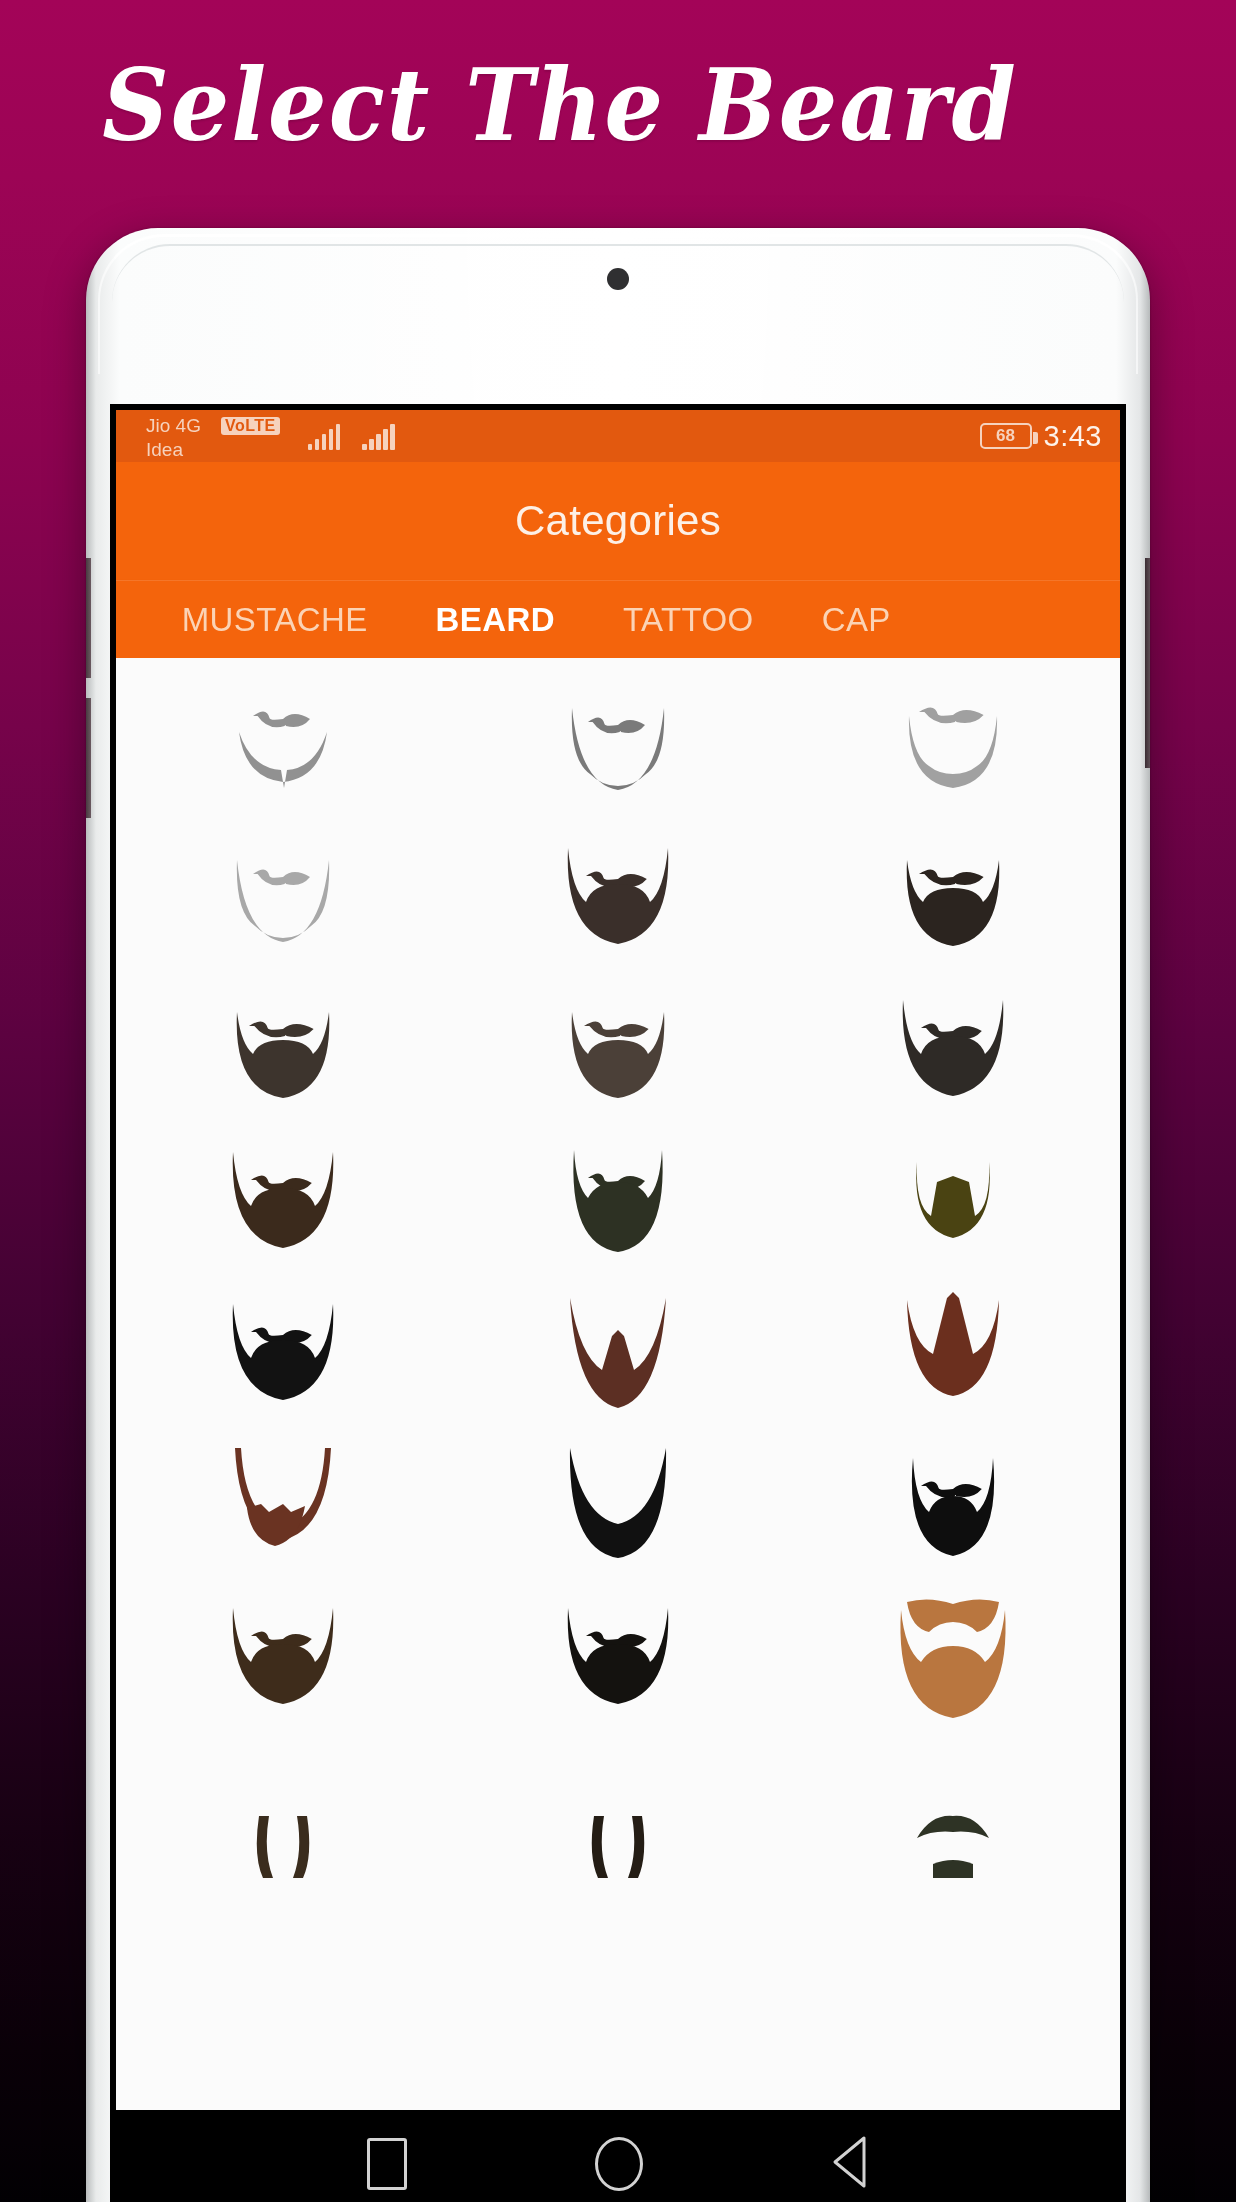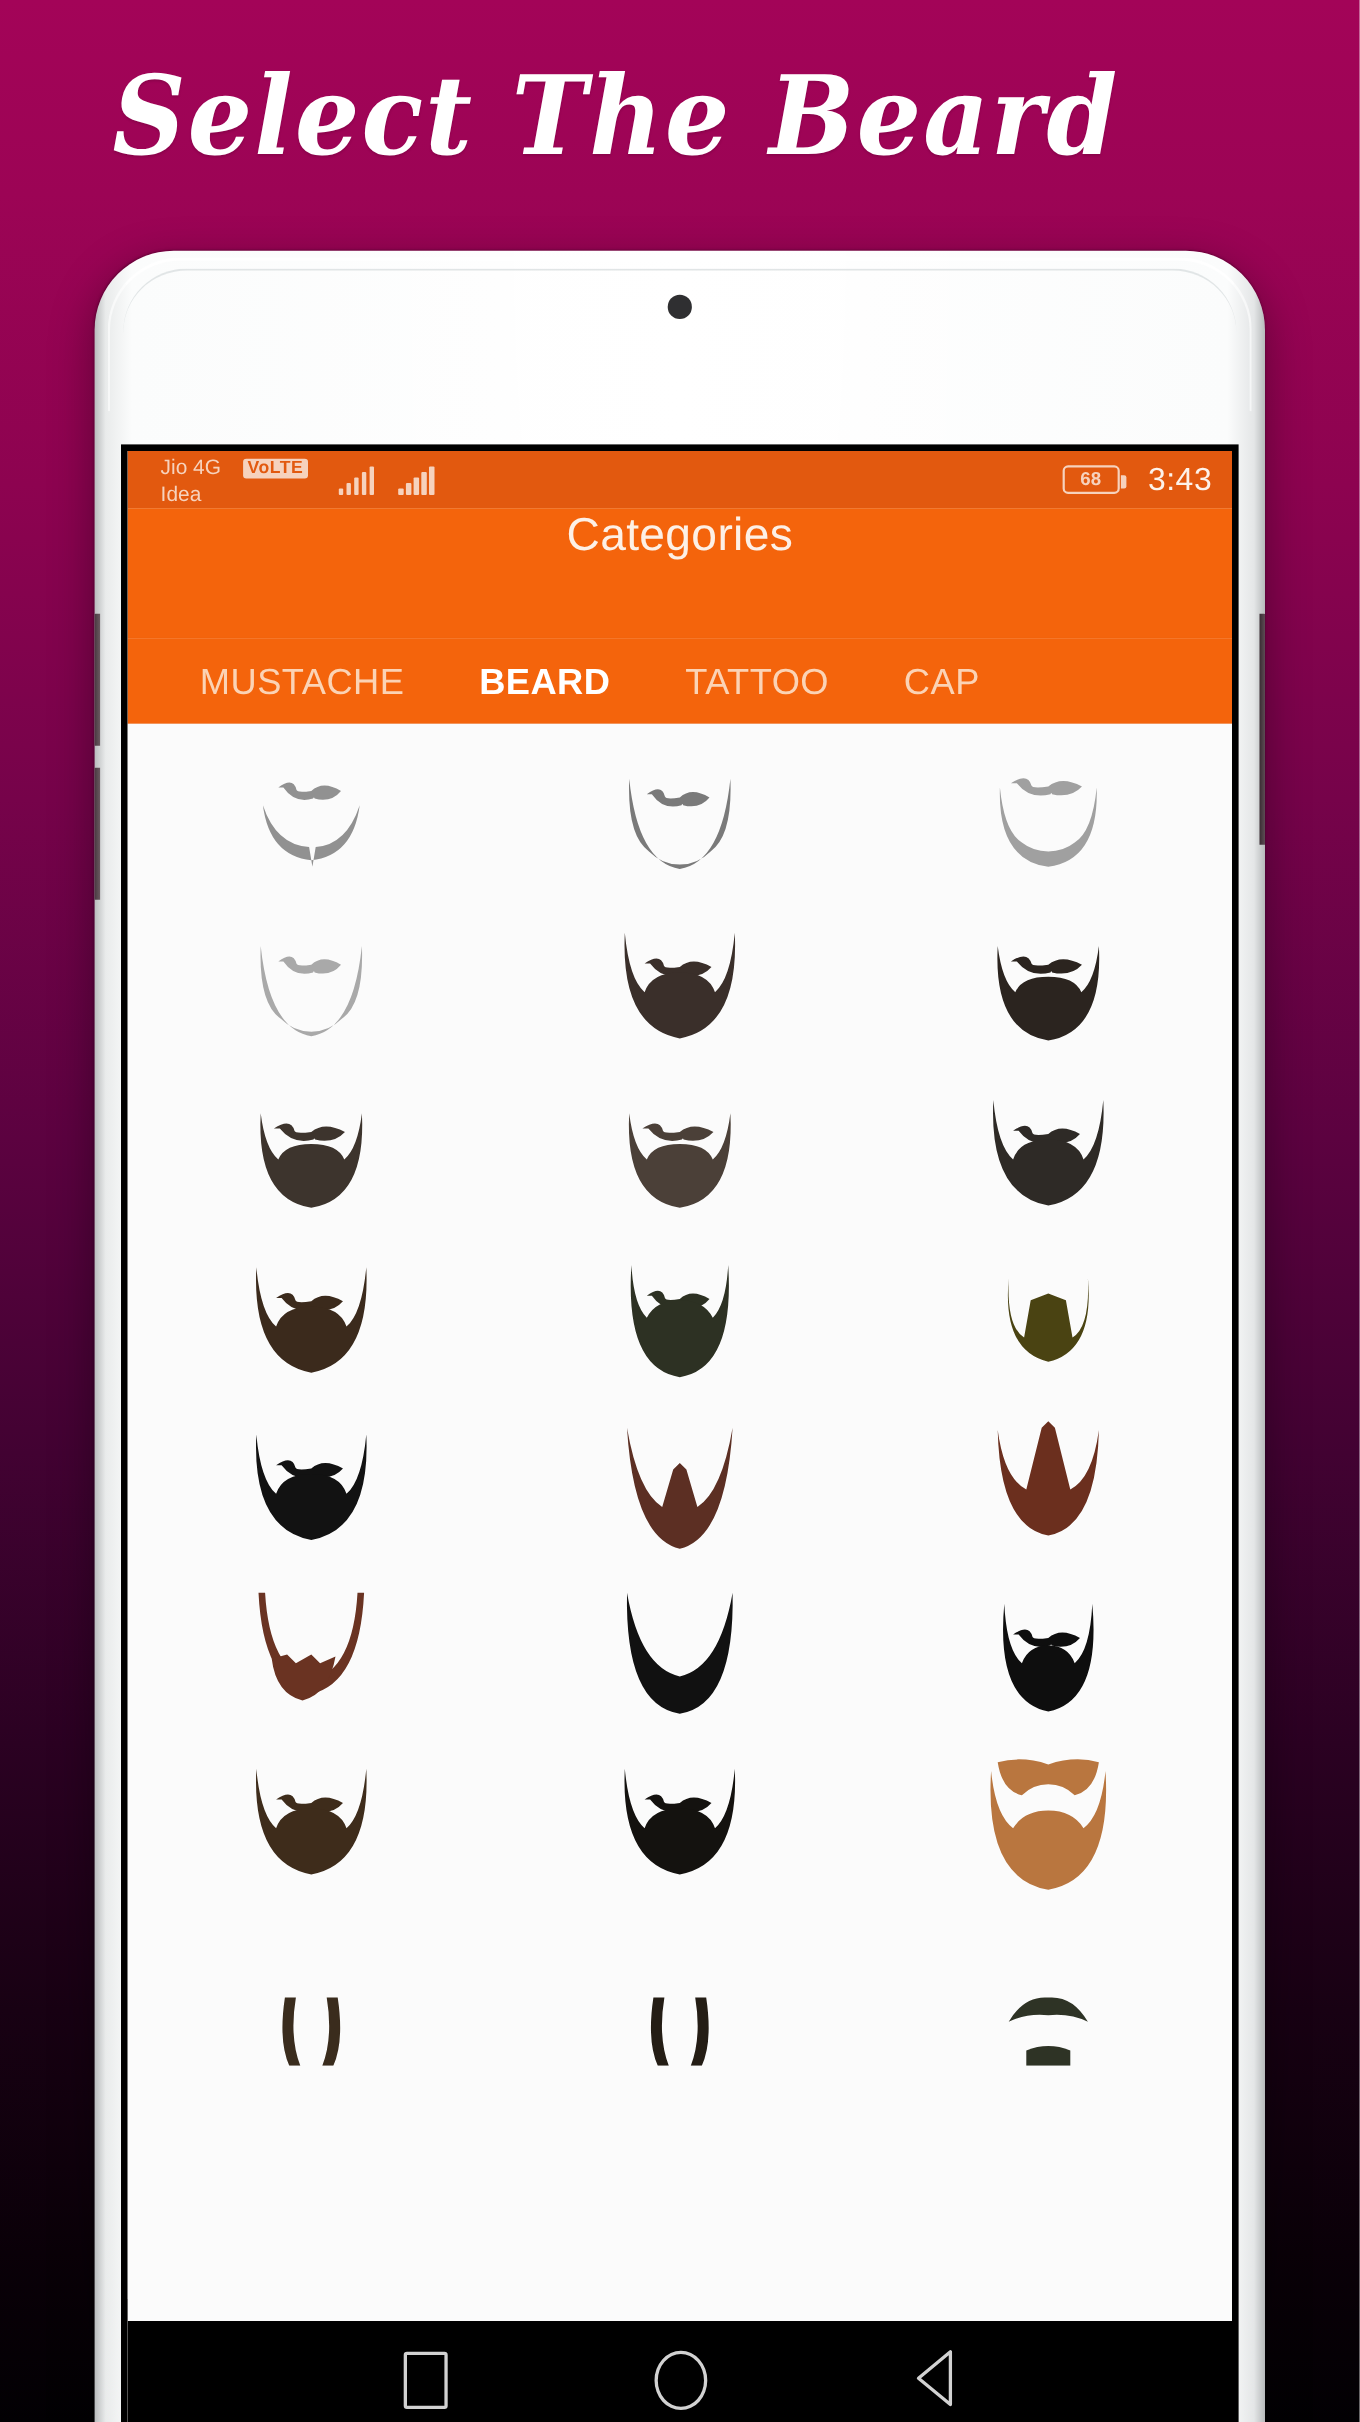--- a/index.html
+++ b/index.html
@@ -141,37 +141,37 @@
   }
   .carrier2{ font-size:19px; color:#f6d2bd; margin-top:5px;}
   .signals{ display:flex; align-items:flex-end; gap:22px; margin-left:14px; padding-top:10px;}
   .sig{ display:flex; align-items:flex-end; gap:2.5px; height:26px;}
   .sig i{ display:block; width:4.5px; background:#f6d2bd; border-radius:1px; }
   .sig i:nth-child(1){ height:6px; }
   .sig i:nth-child(2){ height:11px; }
   .sig i:nth-child(3){ height:16px; }
   .sig i:nth-child(4){ height:21px; }
   .sig i:nth-child(5){ height:26px; }
-  .sb-right{ margin-left:auto; display:flex; align-items:center; gap:22px; }
+  .sb-right{ margin-left:auto; display:flex; align-items:center; gap:8px; }
   .battery{
     position:relative; display:flex; align-items:center; justify-content:center;
     width:52px; height:26px; border:2px solid #f6d2bd; border-radius:5px;
     font-size:17px; color:#f6d2bd; font-weight:bold;
   }
   .battery::after{
     content:""; position:absolute; right:-8px; top:7px;
     width:5px; height:12px; background:#f6d2bd; border-radius:0 2px 2px 0;
   }
   .clock{ font-size:29px; color:#fdf2ea; margin-left:4px; letter-spacing:.5px;}
 
   
   .appbar{
     height:118px;
     background:#f4640c;
-    display:flex; justify-content:center;
+    display:flex; align-items:center; justify-content:center;
   }
   .appbar-title{
     color:#fdf0e6; font-size:42px; font-weight:400; letter-spacing:.3px;
   }
 
   
   .tabs{
     height:78px;
     background:#f4640c;
     display:flex; align-items:center;

